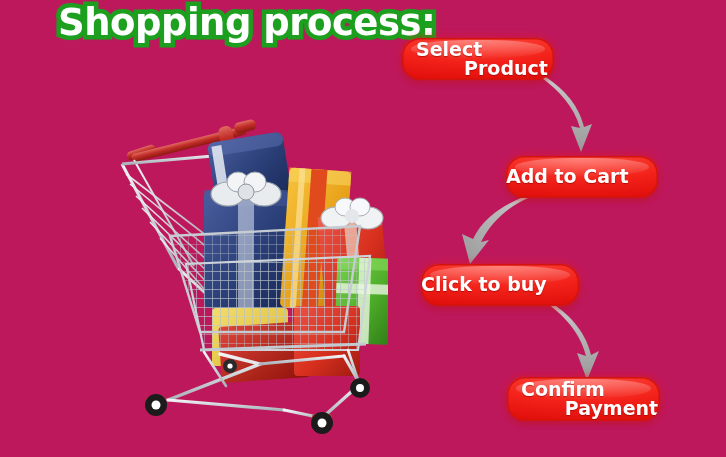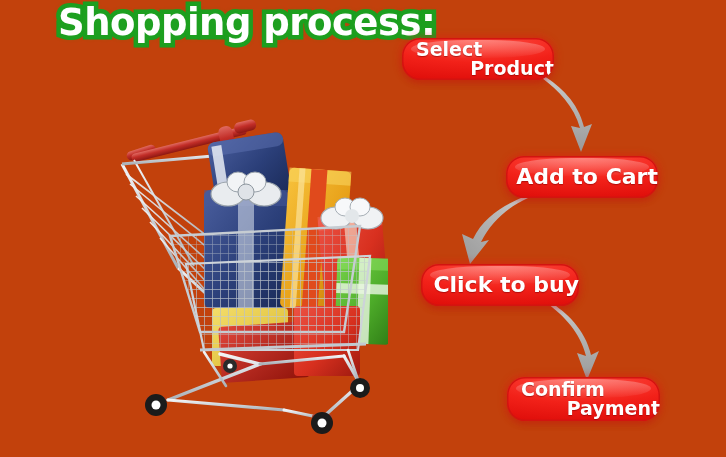--- a/index.html
+++ b/index.html
@@ -7,21 +7,21 @@
     padding: 0;
     background: #ffffff;
   }
   body {
     font-family: "Liberation Sans", sans-serif;
   }
   #stage {
     position: relative;
     width: 726px;
     height: 457px;
-    background: #c2410c;
+    background: #be185d;
     overflow: hidden;
   }
 
   
   #title-wrap {
     position: absolute;
     left: 58px;
     top: 1px;
     width: 322px;
     height: 46px;
@@ -81,25 +81,25 @@
   .btn-line {
     font-family: "DejaVu Sans", sans-serif;
     font-weight: bold;
     font-size: 19px;
     color: #ffffff;
     line-height: 1.02;
     white-space: nowrap;
     text-shadow: 0 1px 1px rgba(130,0,0,0.55);
   }
   .single .btn-line {
-    text-align: right;
-    font-size: 22px;
+    text-align: left;
+    font-size: 19px;
   }
   .two-line .btn-line:first-child { padding-left: 14px; text-align: left; }
-  .two-line .btn-line:last-child  { padding-left: 56px; text-align: right; }
+  .two-line .btn-line:last-child  { padding-left: 56px; text-align: center; }
 
   #btn-select   { left: 402px; top: 38px;  width: 152px; height: 42px; }
   #btn-addcart  { left: 506px; top: 156px; width: 152px; height: 42px; }
   #btn-click    { left: 421px; top: 264px; width: 158px; height: 42px; }
   #btn-confirm  { left: 507px; top: 377px; width: 153px; height: 44px; }
 
   
   .arrow { position: absolute; }
 
   

